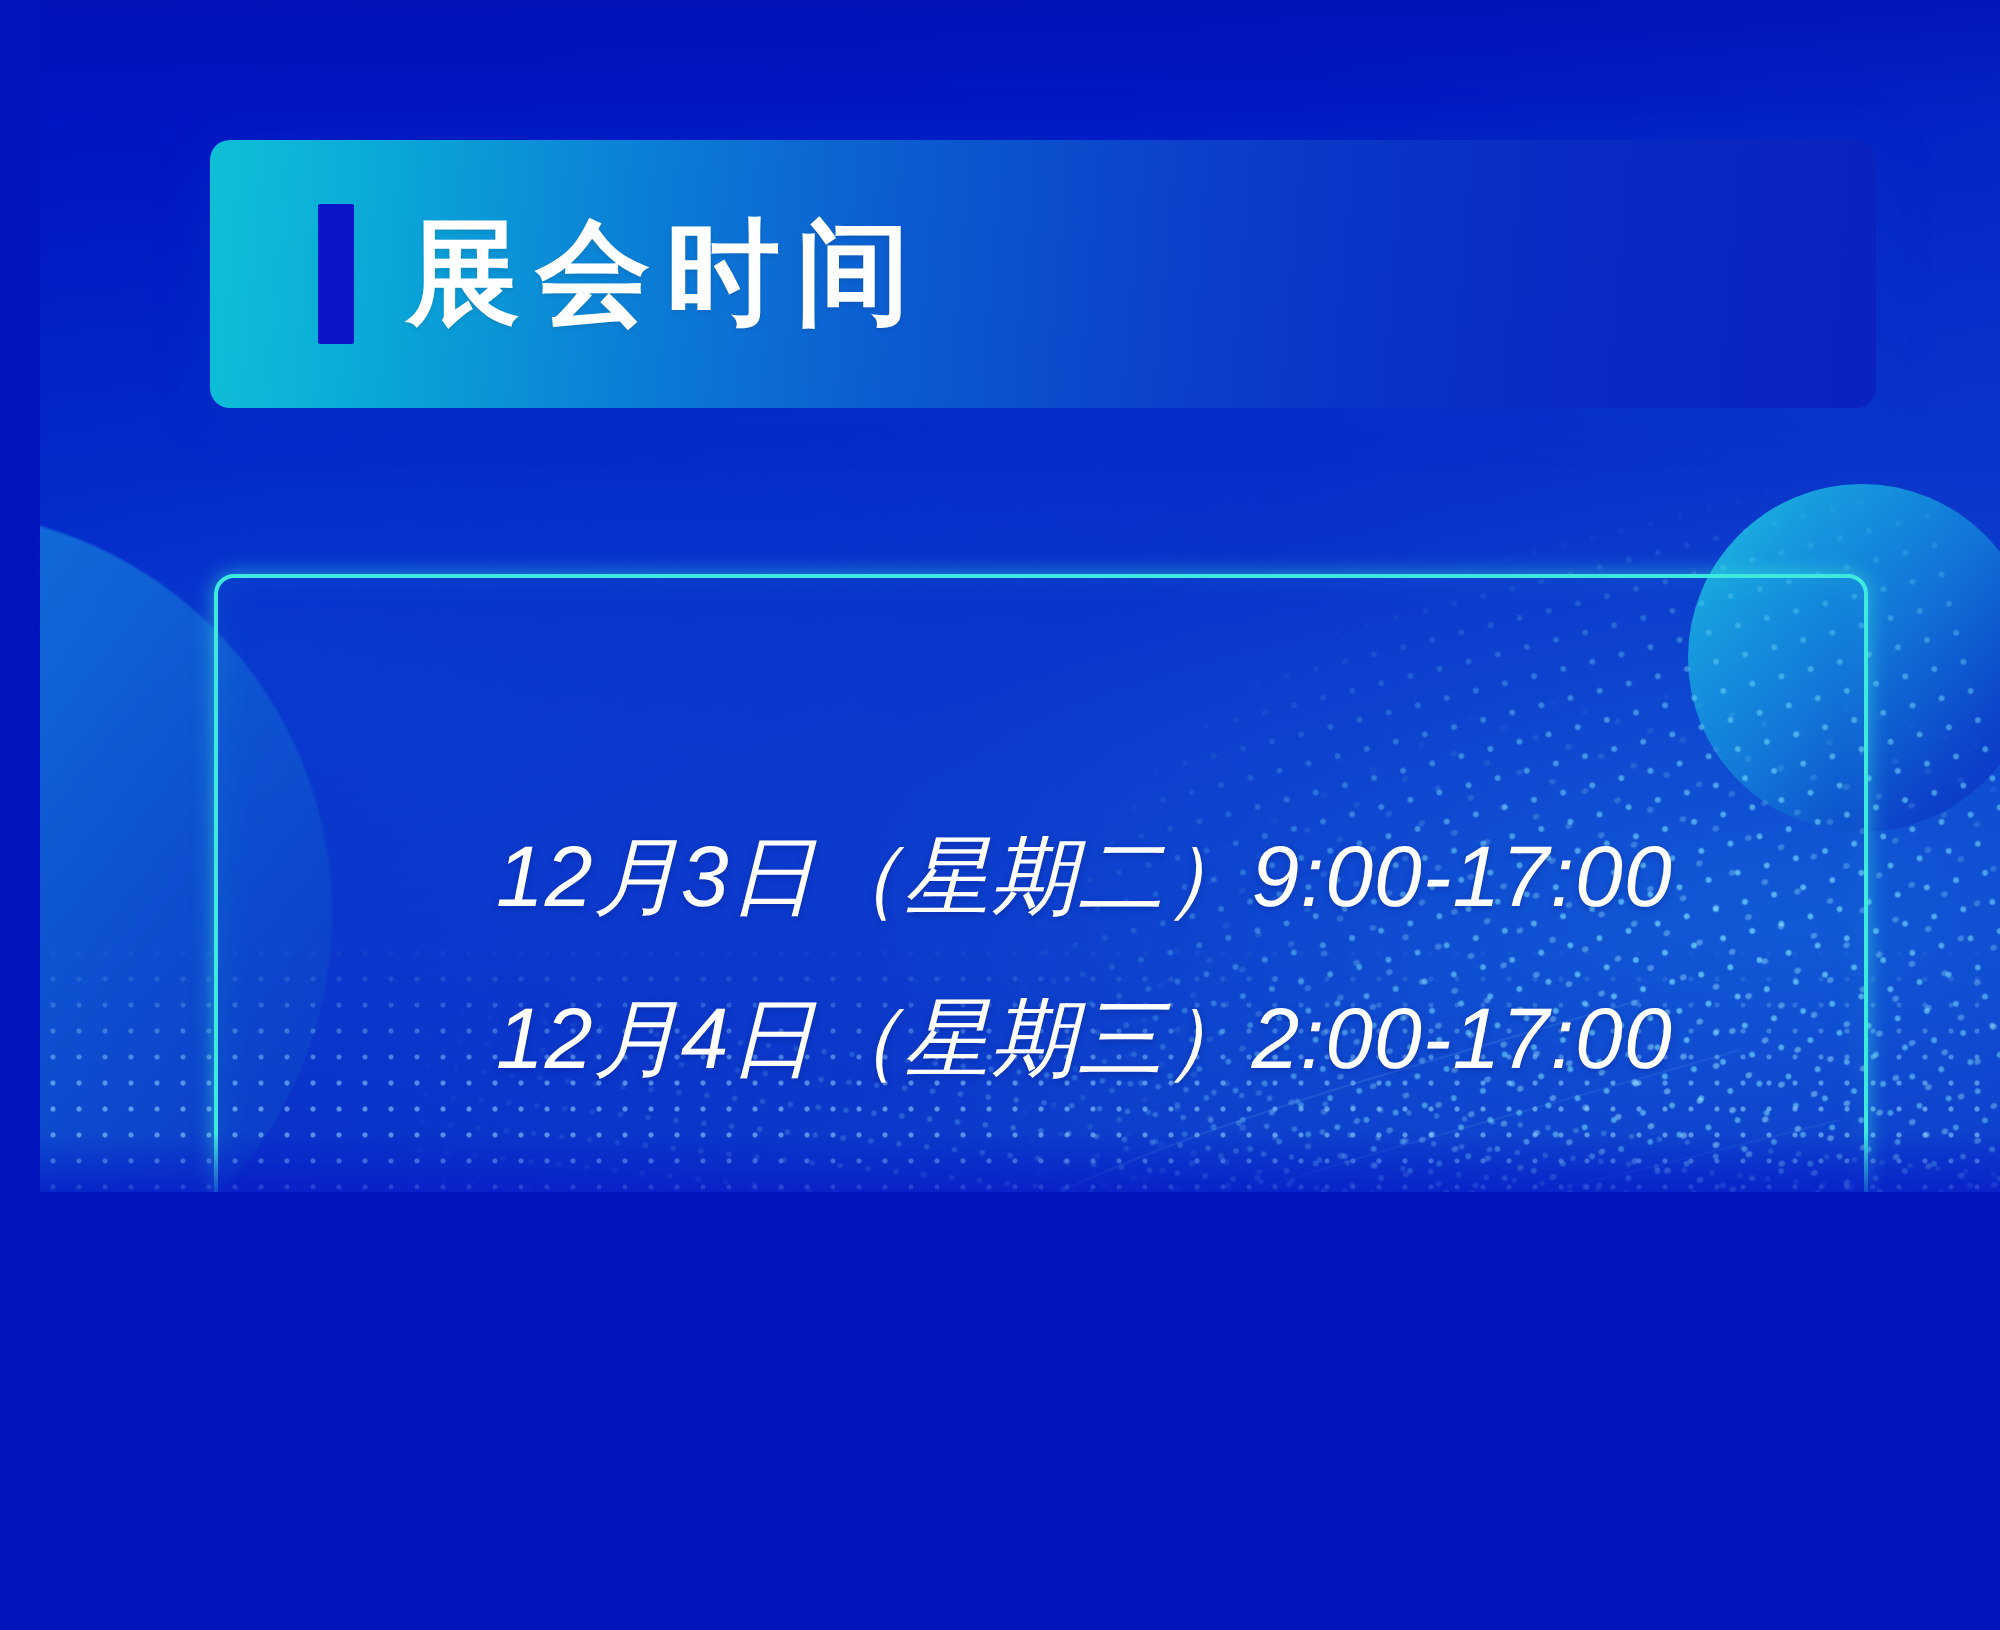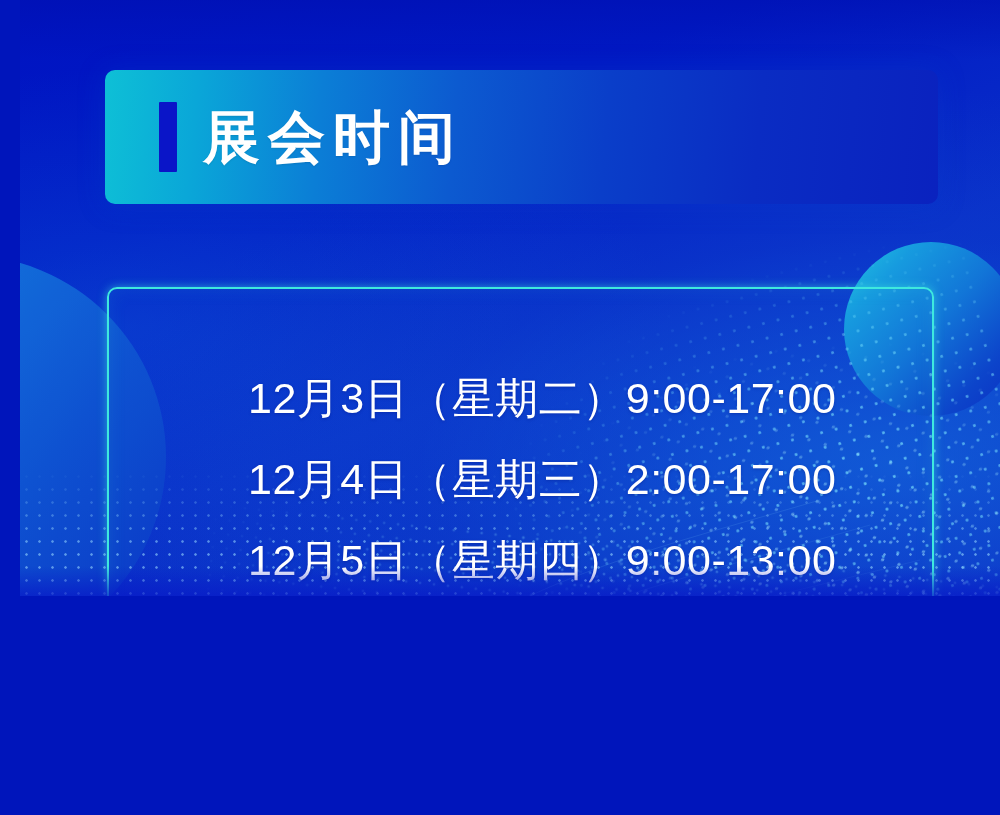--- a/index.html
+++ b/index.html
@@ -165,20 +165,21 @@
       0 0 10px rgba(62,233,222,0.55),
       inset 0 0 18px rgba(62,233,222,0.10);
     display: flex;
     flex-direction: column;
     justify-content: center;
   }
   #schedule-list {
     margin: 0;
     padding: 0 0 0 139px;
     list-style: none;
+    font-style: italic;
   }
   .schedule-row {
     color: #ffffff;
     font-size: 43px;
     font-weight: 500;
     line-height: 1;
     letter-spacing: 0.5px;
     white-space: nowrap;
     margin: 0;
     padding: 19px 0;
@@ -223,18 +224,17 @@
 
   <div id="title-banner">
     <div id="title-accent-bar"></div>
     <div id="title-text">展会时间</div>
   </div>
 
   <div id="content-frame">
     <ul id="schedule-list">
       <li class="schedule-row">12月3日（星期二）9:00-17:00</li>
       <li class="schedule-row">12月4日（星期三）2:00-17:00</li>
-      <li class="schedule-row">12月5日（星期四）9:00-13:00</li>
     </ul>
   </div>
 
   <div id="edge-bottom"></div>
 </div>
 
 </body></html>

